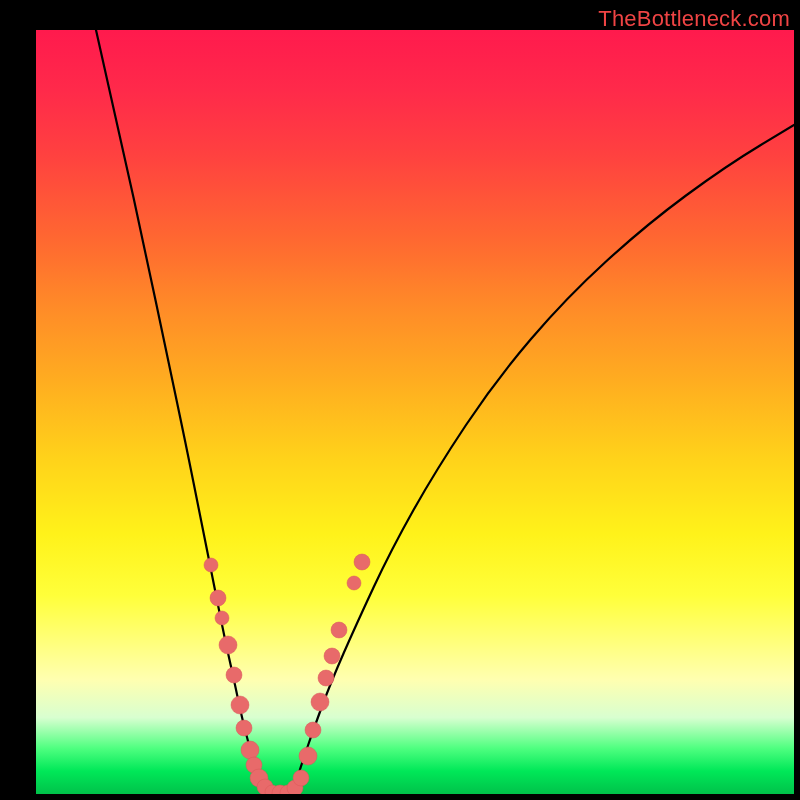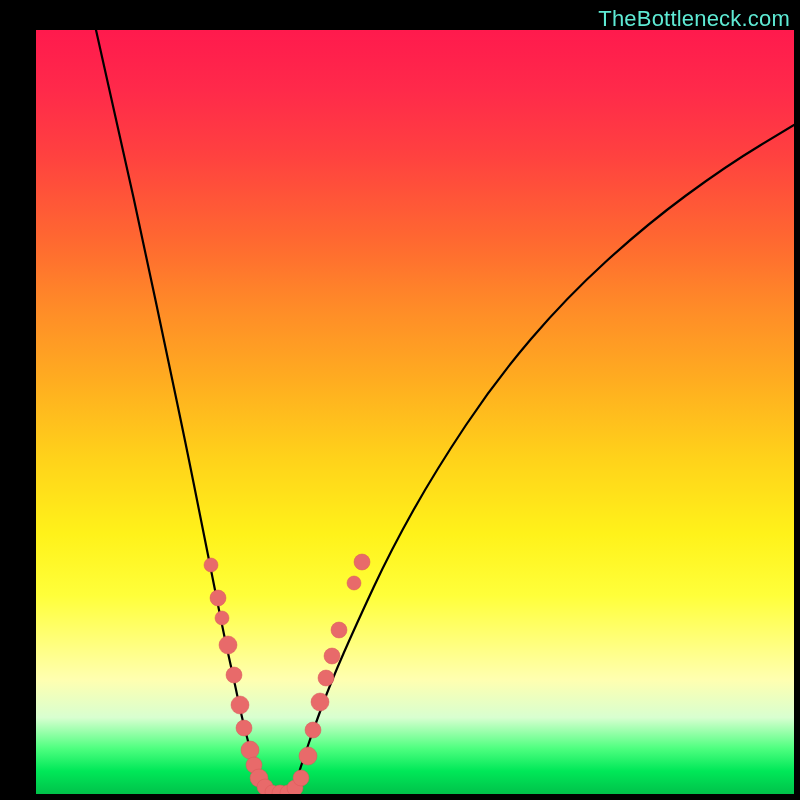--- a/index.html
+++ b/index.html
@@ -41,21 +41,21 @@
       #d8ffd0 90%,
       #4fff80 94%,
       #00e858 97%,
       #00c24a 100%
     );
   }
   .watermark {
     position: absolute;
     top: 6px;
     right: 10px;
-    color: #5eead4;
+    color: #ef4444;
     font-size: 22px;
     font-weight: 500;
     letter-spacing: 0.2px;
   }
   svg.curves {
     position: absolute;
     left: 0;
     top: 0;
     width: 758px;
     height: 764px;

